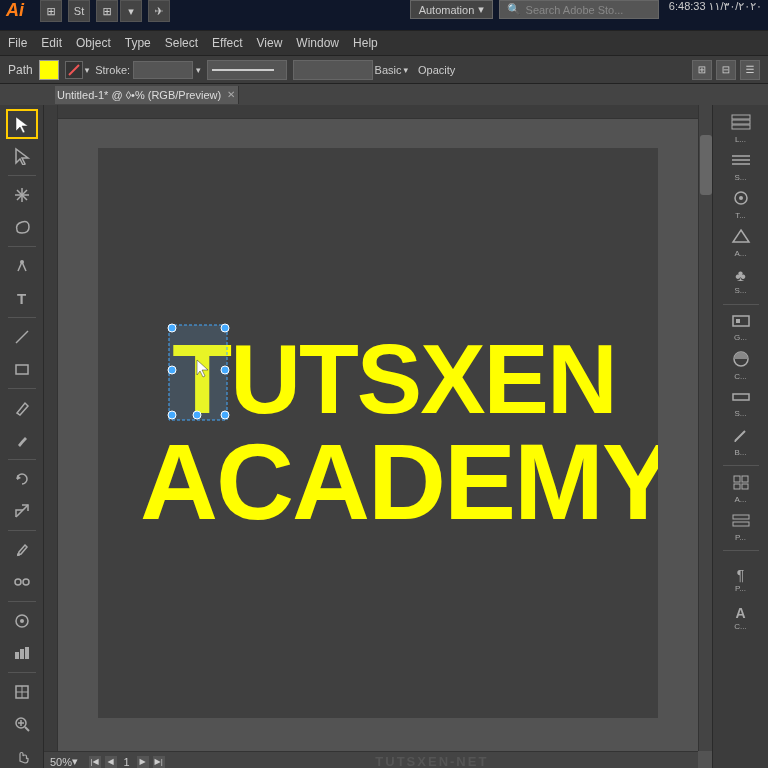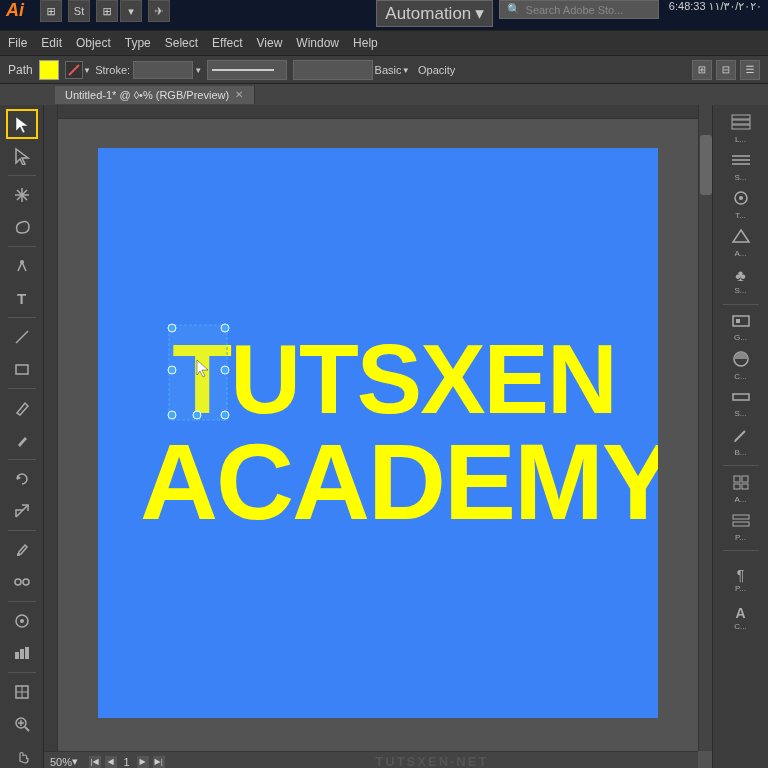--- a/index.html
+++ b/index.html
@@ -42,21 +42,21 @@
       display: flex; gap: 2px;
     }
     #top-bar .automation-btn {
       margin-left: auto;
       background: #444;
       border: 1px solid #666;
       color: #ccc;
       padding: 2px 8px;
       display: flex; align-items: center; gap: 4px;
       cursor: pointer;
-      font-size: 17px;
+      font-size: 11px;
     }
     #top-bar .search-box {
       background: #555;
       border: 1px solid #666;
       color: #ccc;
       padding: 2px 8px;
       width: 160px;
       font-size: 11px;
       display: flex; align-items: center; gap: 4px;
     }
@@ -131,21 +131,21 @@
     #tab-bar {
       display: flex;
       align-items: center;
       background: #444;
       height: 22px;
       padding-left: 55px;
       border-top: 1px solid #222;
     }
     .tab-item {
       background: #595959;
-      padding: 3px 10px;
+      padding: 3px 2px;
       font-size: 11px;
       color: #ddd;
       border-right: 1px solid #333;
       display: flex; align-items: center; gap: 6px;
       cursor: pointer;
     }
     .tab-close {
       font-size: 10px; color: #aaa; cursor: pointer;
     }
 
@@ -238,21 +238,21 @@
       letter-spacing: 2px;
     }
     #canvas-wrapper {
       position: absolute;
       top: 10px; left: 10px;
       right: 24px; bottom: 28px;
       display: flex; align-items: center; justify-content: center;
     }
     #canvas {
       width: 560px; height: 570px;
-      background: #3b82f6;
+      background: #404040;
       position: relative;
       overflow: hidden;
       display: flex; flex-direction: column;
       align-items: center; justify-content: center; padding-left: 32px;
     }
 
     
     #right-panel {
       width: 56px;
       background: #3c3c3c;

